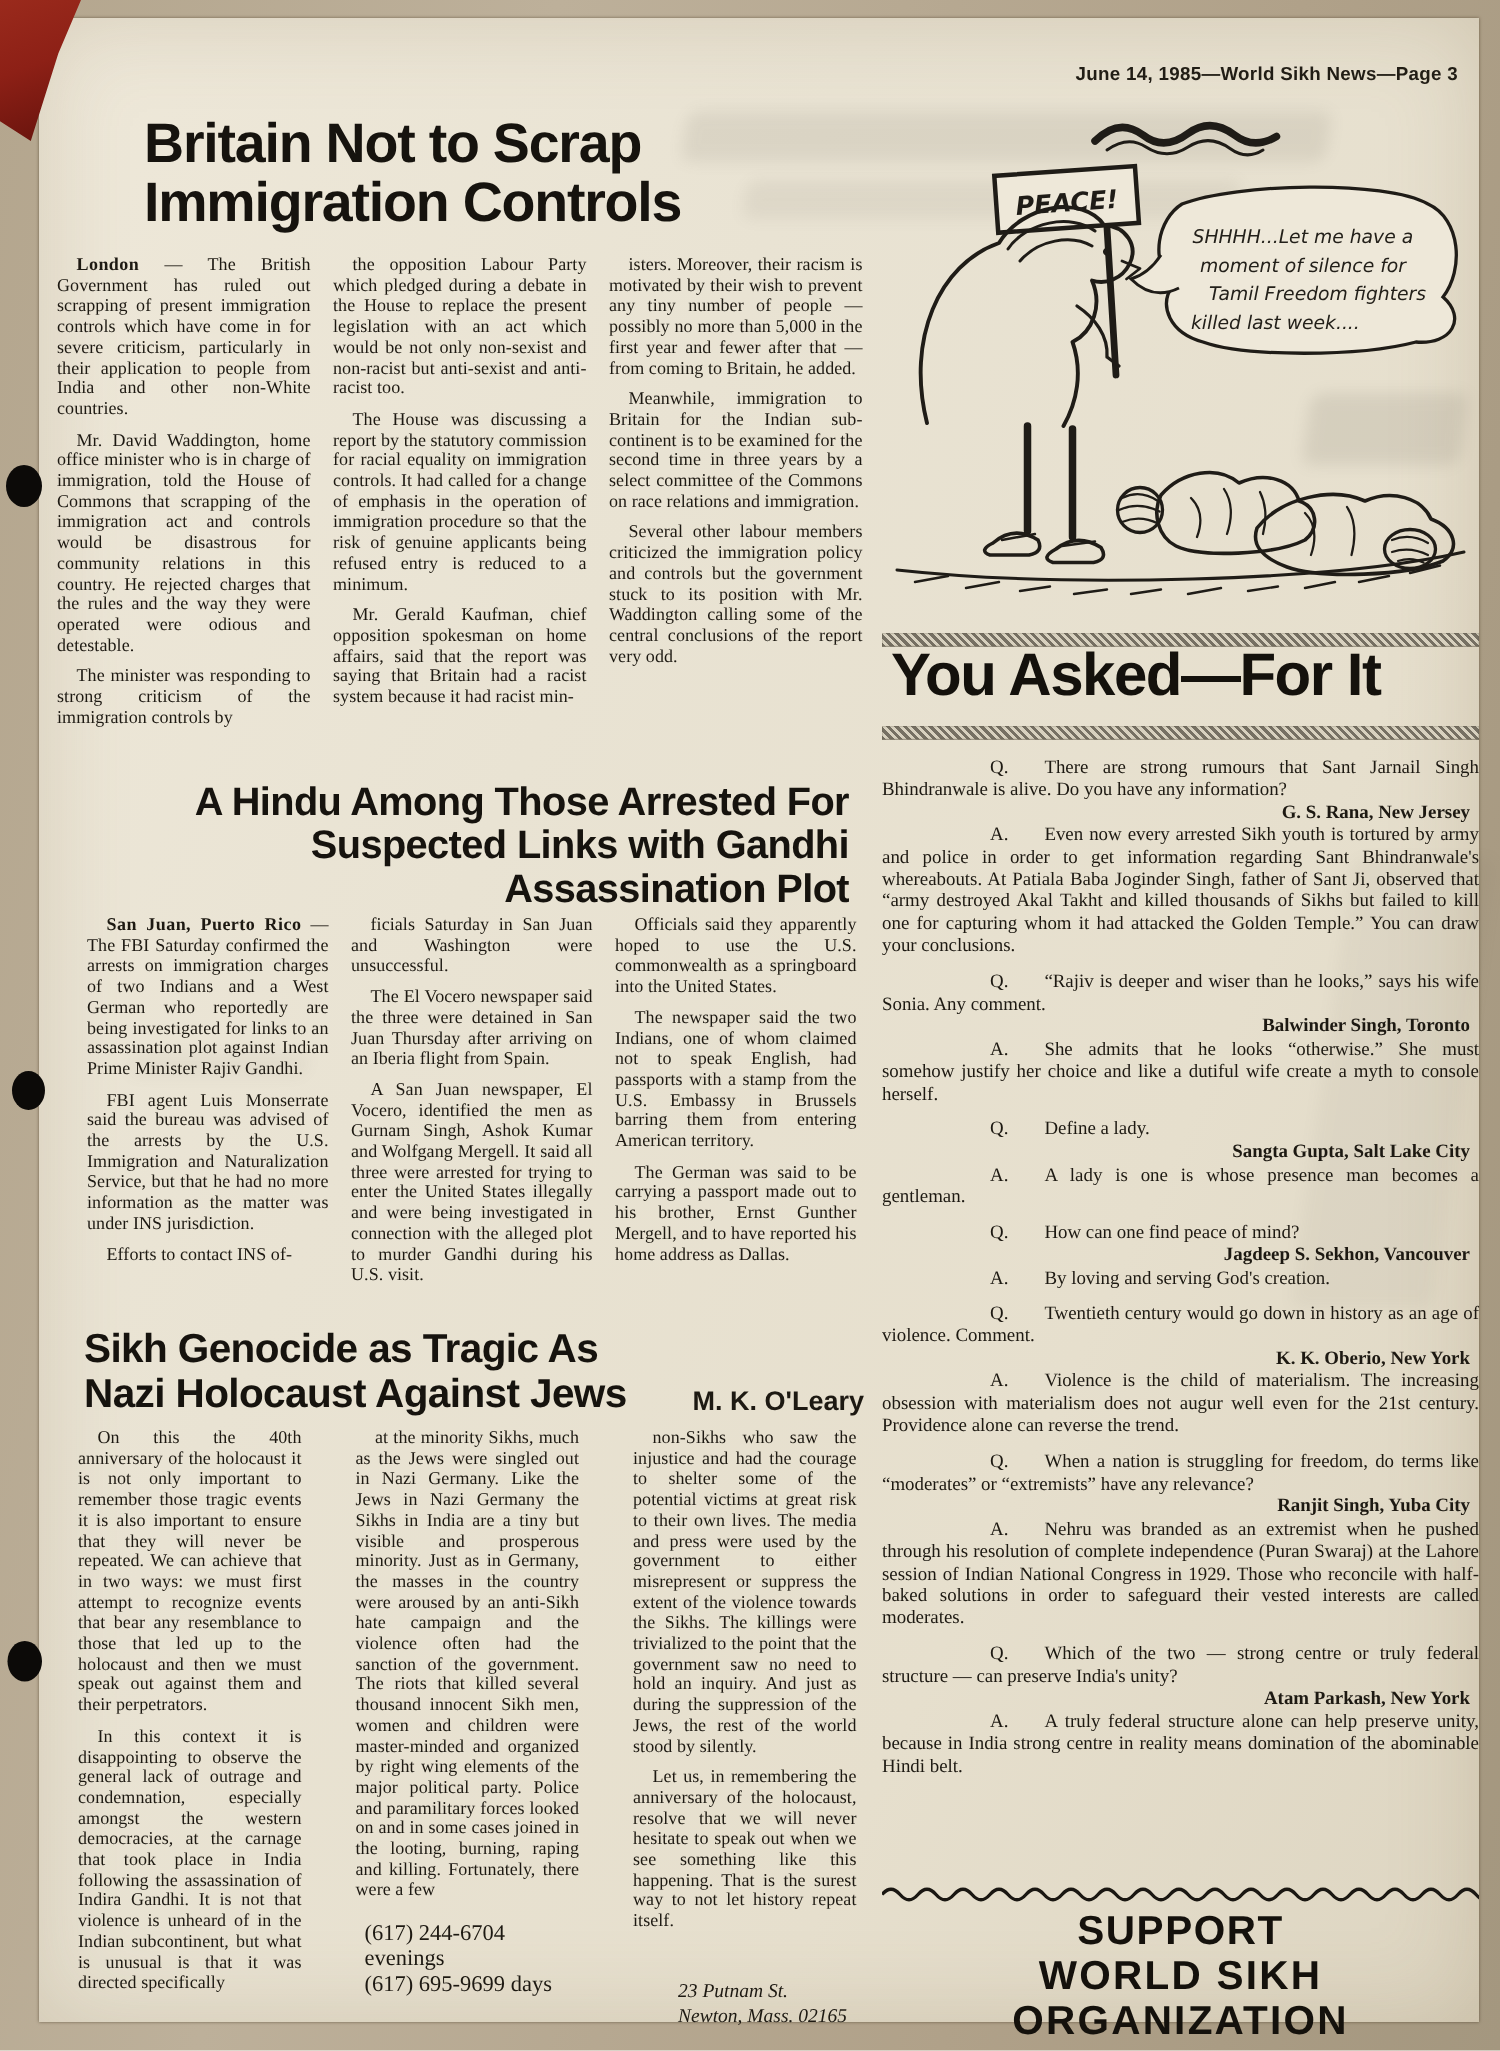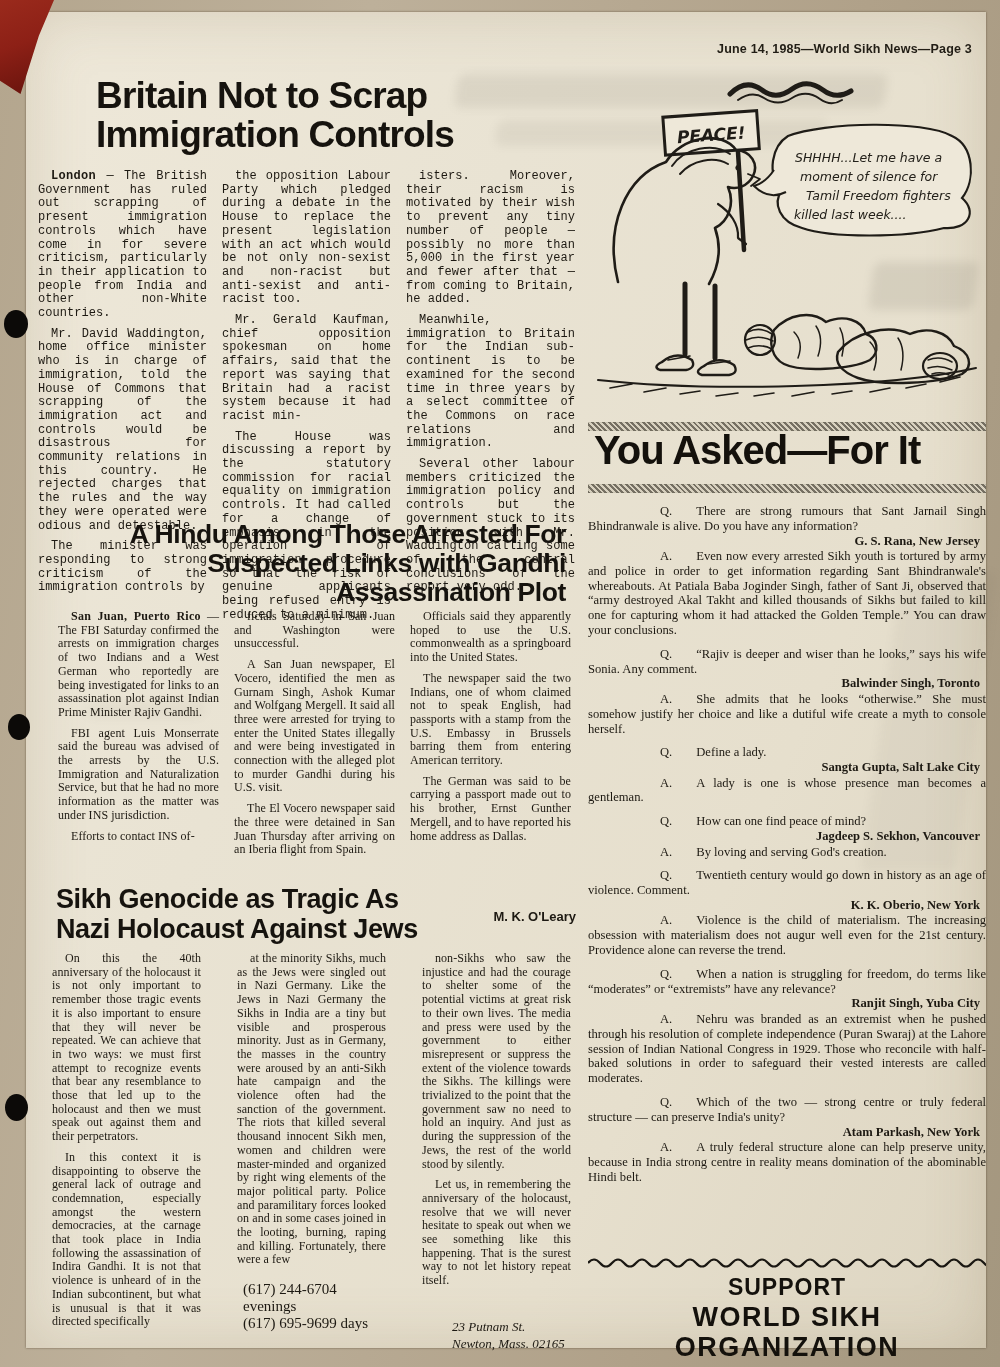--- a/index.html
+++ b/index.html
@@ -28,28 +28,28 @@
   
   .headline{font-family:"Liberation Sans",sans-serif;font-weight:bold;color:#16130e;margin:0;}
   .h-big{font-size:37px;line-height:39px;text-align:left;letter-spacing:-.8px;}
   .h-mid{font-size:26.5px;line-height:29px;text-align:center;letter-spacing:-.4px;}
   .h-left{font-size:27px;line-height:30px;text-align:left;letter-spacing:-.4px;}
   .cols{display:flex;}
   .col{text-align:justify;}
   p.art{font-size:12px;line-height:13.7px;margin:0 0 7px;text-indent:13px;letter-spacing:.05px;}
   p.art b.lead{letter-spacing:.3px;}
   .a1-body{position:absolute;top:158px;left:12px;width:552px;}
-  .a1-body .col{width:174px;margin-right:15px;font-family:Liberation Mono, monospace;}
+  .a1-body .col{width:174px;margin-right:15px;}
   .a1-head{position:absolute;top:64px;left:70px;width:470px;}
   .a2-head{position:absolute;top:508px;left:40px;width:500px;text-align:right;}
   .a2-body{position:absolute;top:598px;left:32px;width:528px;}
   .a2-body .col{width:166px;margin-right:15px;}
   .a3-head{position:absolute;top:872px;left:30px;width:530px;}
-  .a3-byline{position:absolute;right:10px;top:25px;font-family:"Liberation Sans",sans-serif;
-    font-weight:bold;font-size:13px;}
+  .a3-byline{position:absolute;right:10px;top:40px;font-family:"Liberation Sans",sans-serif;
+    font-weight:bold;font-size:18px;}
   .a3-body{position:absolute;top:940px;left:26px;width:534px;gap:21px;}
   .a3-body .col{width:168px;margin-right:15px;}
   .contact{font-size:15px;line-height:17px;margin-top:14px;padding-left:6px;text-align:left;}
   .address{font-size:13px;line-height:17px;margin-top:30px;padding-left:30px;text-align:left;font-style:italic;}
   
   .rightcol{position:absolute;left:562px;top:0;width:398px;}
   .cartoon{position:absolute;top:62px;left:0;}
   .hatch{position:absolute;left:0;width:398px;height:9px;
     background:repeating-linear-gradient(45deg,#767063 0 2px,#d8d1bf 2px 4px);
     box-shadow:inset 0 0 1px #56503f;}
@@ -58,21 +58,21 @@
   .qa-title{position:absolute;top:416px;left:6px;width:390px;font-family:"Liberation Sans",sans-serif;
     font-weight:bold;font-size:40px;letter-spacing:-1px;color:#14110c;}
   .qa-list{position:absolute;top:492px;left:0;width:398px;}
   .qa-item{margin-bottom:9px;}
   .qa-q,.qa-a{font-size:12.6px;line-height:14.8px;margin:0;text-align:justify;text-indent:36px;}
   .qa-label{display:inline-block;margin-right:24px;}
   .qa-by{font-weight:bold;font-size:12.6px;line-height:15.5px;margin:0 6px 0 0;text-align:right;}
   
   .support{position:absolute;top:1244px;left:0;width:398px;text-align:center;
     font-family:"Liberation Sans",sans-serif;font-weight:bold;color:#14110c;}
-  .support .l1{font-size:23px;line-height:26px;margin-top:6px;letter-spacing:1px;}
+  .support .l1{font-size:27px;line-height:26px;margin-top:6px;letter-spacing:1px;}
   .support .l2{font-size:27px;line-height:30px;letter-spacing:1.5px;margin-top:2px;}
   svg.wave{display:block;width:398px;height:12px;}
   svg.wave path{fill:none;stroke:#1a1712;stroke-width:2.2;}
   .sketch{stroke:#1f1c17;fill:none;stroke-linecap:round;stroke-linejoin:round;}
 </style>
 </head>
 <body>
 
 <div class="tape"></div>
 <div class="hole hole1"></div>
@@ -91,41 +91,41 @@
 
   <h1 class="headline h-big a1-head">Britain Not to Scrap Immigration Controls</h1>
   <div class="a1-body cols">
     <div class="col">
       <p class="art"><b class="lead">London</b><span> — The British Government has ruled out scrapping of present immigration controls which have come in for severe criticism, particularly in their application to people from India and other non-White countries.</span></p>
       <p class="art">Mr. David Waddington, home office minister who is in charge of immigration, told the House of Commons that scrapping of the immigration act and controls would be disastrous for community relations in this country. He rejected charges that the rules and the way they were operated were odious and detestable.</p>
       <p class="art">The minister was responding to strong criticism of the immigration controls by</p>
     </div>
     <div class="col">
       <p class="art">the opposition Labour Party which pledged during a debate in the House to replace the present legislation with an act which would be not only non-sexist and non-racist but anti-sexist and anti-racist too.</p>
+      <p class="art">The House was discussing a report by the statutory commission for racial equality on immigration controls. It had called for a change of emphasis in the operation of immigration procedure so that the risk of genuine applicants being refused entry is reduced to a minimum.</p>
       <p class="art">Mr. Gerald Kaufman, chief opposition spokesman on home affairs, said that the report was saying that Britain had a racist system because it had racist min-</p>
-      <p class="art">The House was discussing a report by the statutory commission for racial equality on immigration controls. It had called for a change of emphasis in the operation of immigration procedure so that the risk of genuine applicants being refused entry is reduced to a minimum.</p>
     </div>
     <div class="col">
       <p class="art">isters. Moreover, their racism is motivated by their wish to prevent any tiny number of people — possibly no more than 5,000 in the first year and fewer after that — from coming to Britain, he added.</p>
       <p class="art">Meanwhile, immigration to Britain for the Indian sub-continent is to be examined for the second time in three years by a select committee of the Commons on race relations and immigration.</p>
       <p class="art">Several other labour members criticized the immigration policy and controls but the government stuck to its position with Mr. Waddington calling some of the central conclusions of the report very odd.</p>
     </div>
   </div>
 
   <h2 class="headline h-mid a2-head">A Hindu Among Those Arrested For Suspected Links with Gandhi Assassination Plot</h2>
   <div class="a2-body cols">
     <div class="col">
       <p class="art"><b class="lead">San Juan, Puerto Rico</b><span> — The FBI Saturday confirmed the arrests on immigration charges of two Indians and a West German who reportedly are being investigated for links to an assassination plot against Indian Prime Minister Rajiv Gandhi.</span></p>
       <p class="art">FBI agent Luis Monserrate said the bureau was advised of the arrests by the U.S. Immigration and Naturalization Service, but that he had no more information as the matter was under INS jurisdiction.</p>
       <p class="art">Efforts to contact INS of-</p>
     </div>
     <div class="col">
       <p class="art">ficials Saturday in San Juan and Washington were unsuccessful.</p>
+      <p class="art">The El Vocero newspaper said the three were detained in San Juan Thursday after arriving on an Iberia flight from Spain.</p>
       <p class="art">A San Juan newspaper, El Vocero, identified the men as Gurnam Singh, Ashok Kumar and Wolfgang Mergell. It said all three were arrested for trying to enter the United States illegally and were being investigated in connection with the alleged plot to murder Gandhi during his U.S. visit.</p>
-      <p class="art">The El Vocero newspaper said the three were detained in San Juan Thursday after arriving on an Iberia flight from Spain.</p>
     </div>
     <div class="col">
       <p class="art">Officials said they apparently hoped to use the U.S. commonwealth as a springboard into the United States.</p>
       <p class="art">The newspaper said the two Indians, one of whom claimed not to speak English, had passports with a stamp from the U.S. Embassy in Brussels barring them from entering American territory.</p>
       <p class="art">The German was said to be carrying a passport made out to his brother, Ernst Gunther Mergell, and to have reported his home address as Dallas.</p>
     </div>
   </div>
 
   <div class="a3-head" style="position:absolute;">
     <h2 class="headline h-left">Sikh Genocide as Tragic As</h2>

